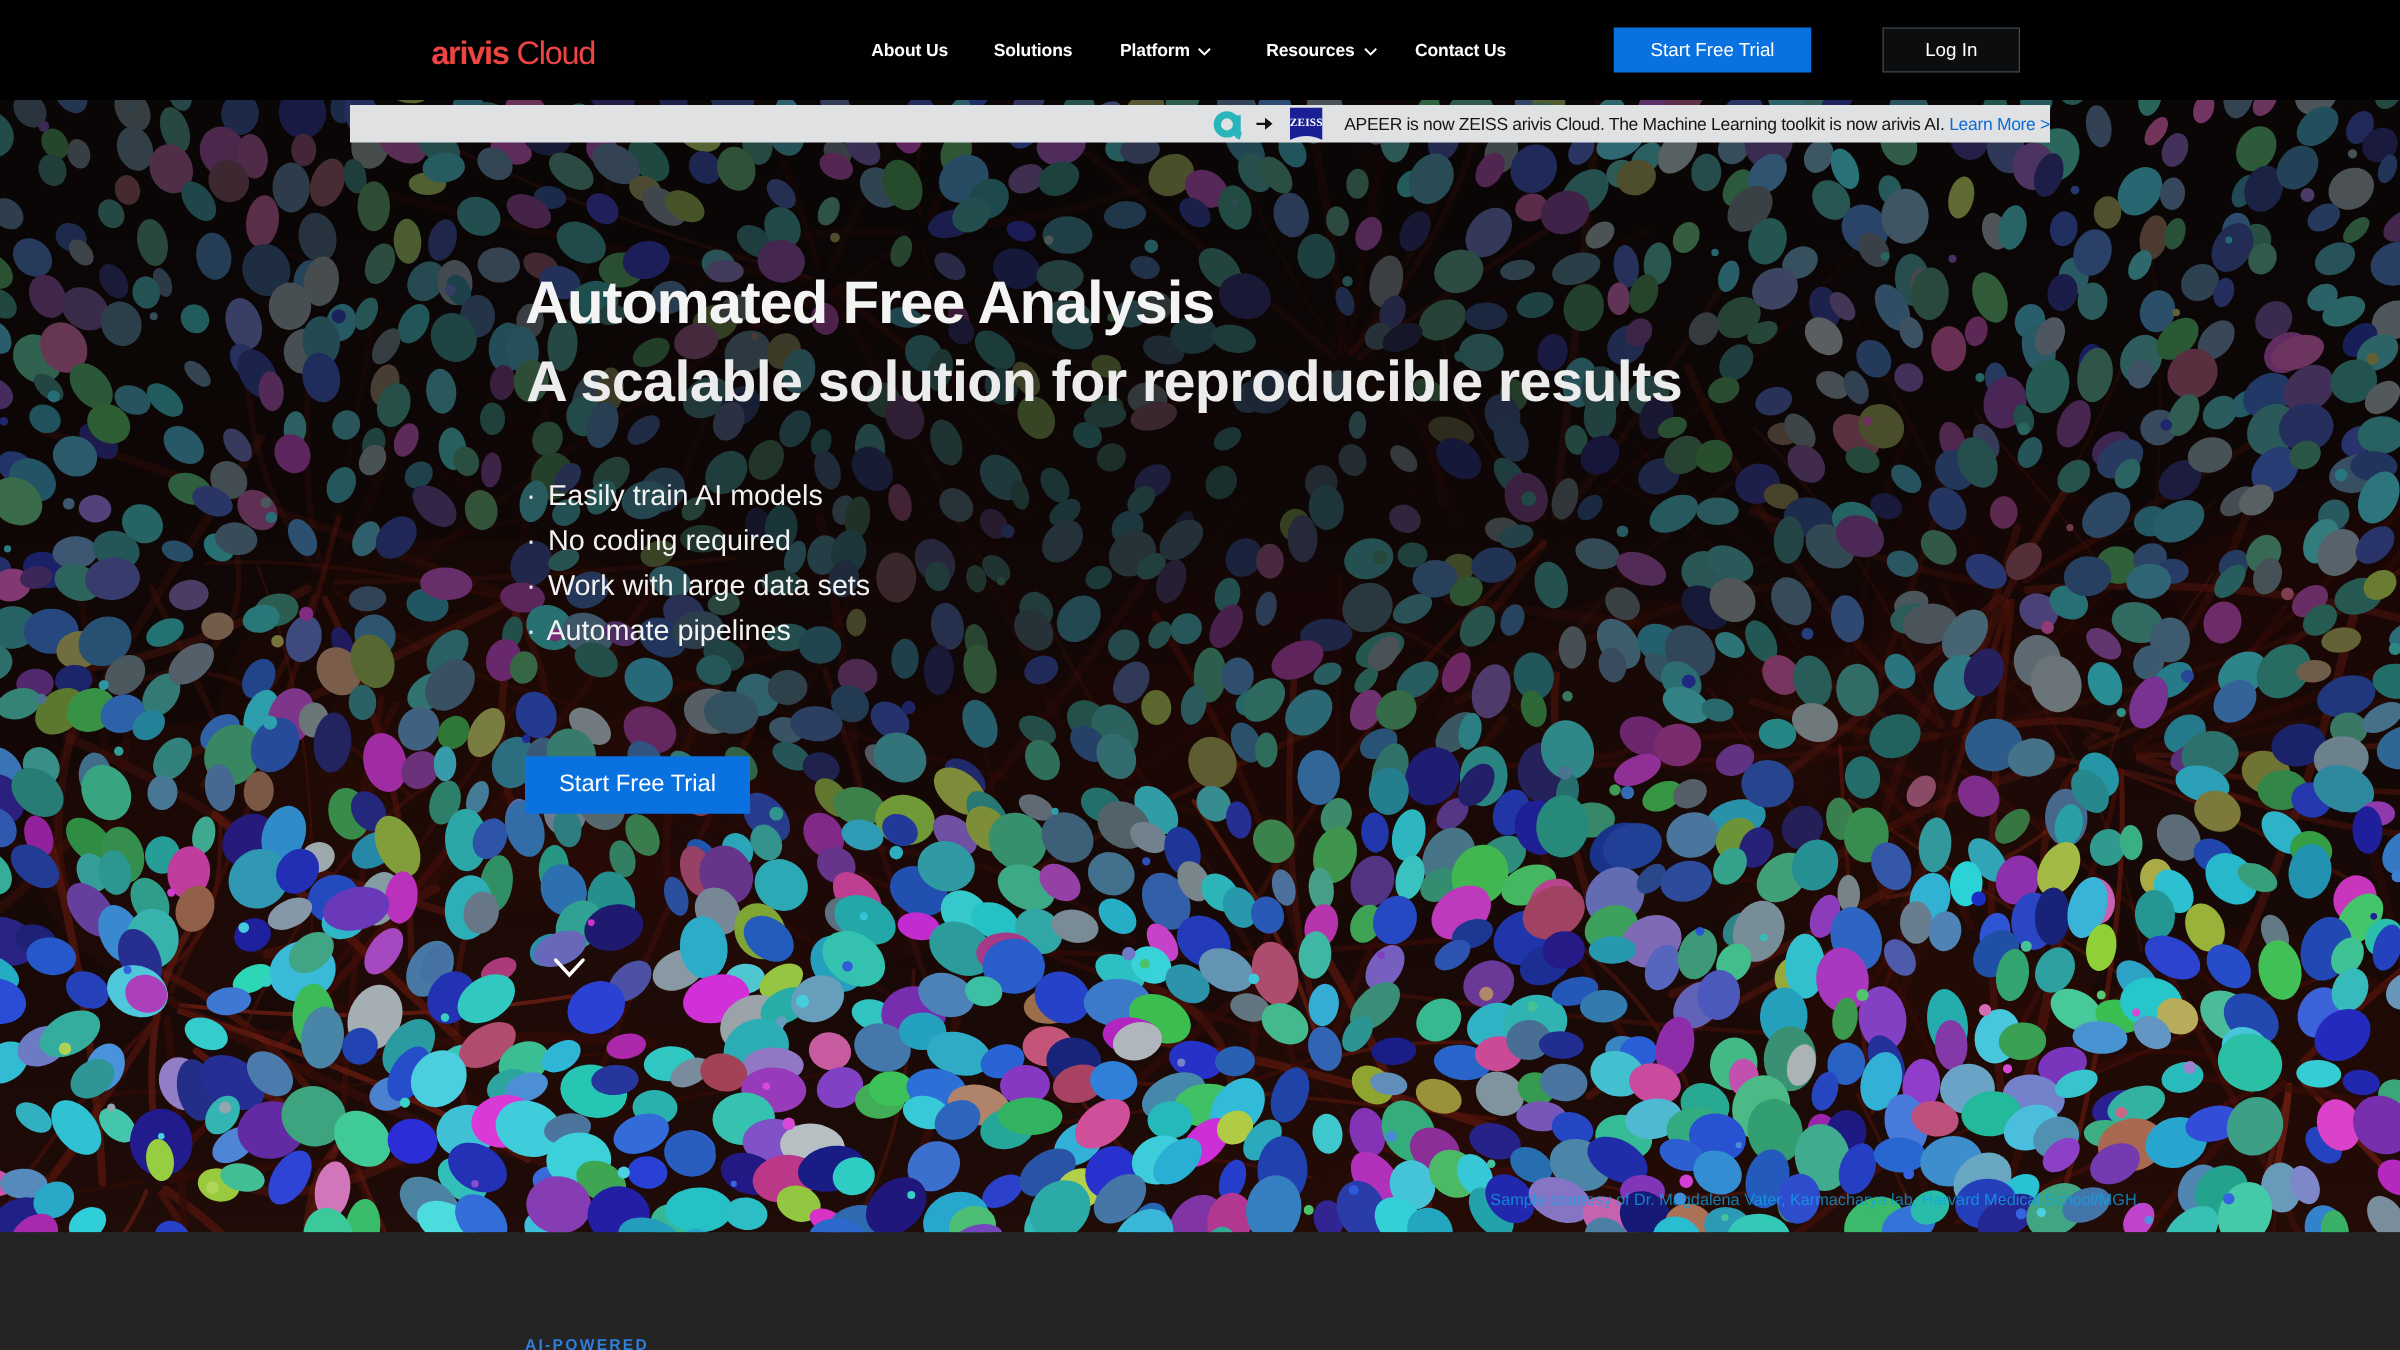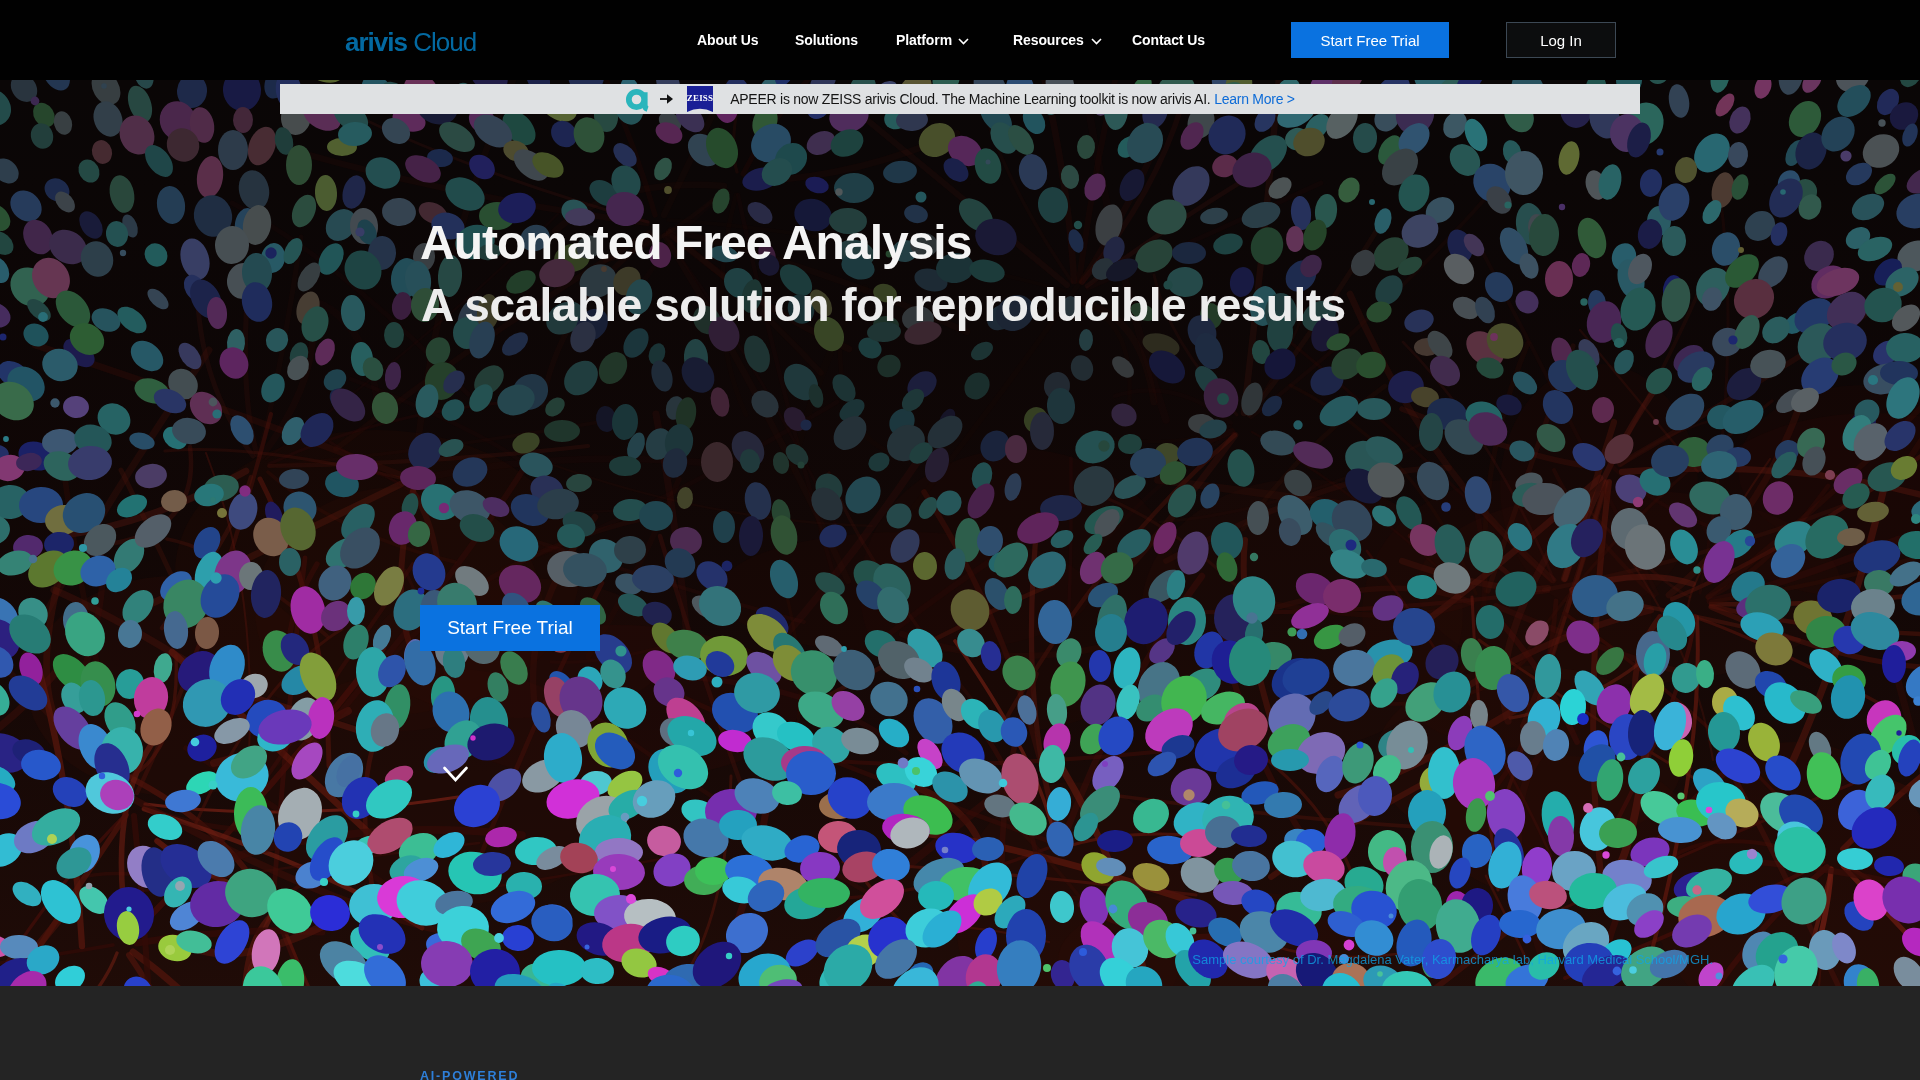--- a/index.html
+++ b/index.html
@@ -1,26 +1,26 @@
 <!DOCTYPE html>
 <html lang="en"><head><meta charset="utf-8"><title>arivis Cloud</title><style>
 *{margin:0;padding:0;box-sizing:border-box}
 html,body{width:1920px;height:1080px;background:#242424;font-family:"Liberation Sans",sans-serif;overflow:hidden}
 #page{position:relative;width:1920px;height:1080px}
 #hero{position:absolute;left:0;top:80px;width:1920px;height:906px;overflow:hidden}
 #hero svg{display:block}
 #nav{position:absolute;left:0;top:0;width:1920px;height:80px;background:#010101;z-index:40}
-.logo{position:absolute;left:345px;top:27px;font-size:26px;color:#0369a1;letter-spacing:-1px}
+.logo{position:absolute;left:345px;top:27px;font-size:26px;color:#ef4444;letter-spacing:-1px}
 .logo b{font-weight:700}.logo span{font-weight:400}
 .nitem{position:absolute;top:32px;font-size:14px;font-weight:700;color:#fff;letter-spacing:-.1px}
 .chev{position:absolute;top:38px;width:11px;height:7px}
 .btn{position:absolute;top:22px;height:36px;font-size:15px;color:#fff;display:flex;align-items:center;justify-content:center}
 #b1{left:1291px;width:158px;background:#0a72e0}
 #b2{left:1506px;width:110px;background:#0c0d0e;border:1px solid #3c4854}
-#banner{position:absolute;left:280px;top:84px;width:1360px;height:30px;background:#dfe1e3;z-index:30;display:flex;align-items:center;justify-content:center}
+#banner{position:absolute;left:280px;top:84px;width:1360px;height:30px;background:#dfe1e3;z-index:30;display:flex;align-items:center;justify-content:flex-end}
 #banner .txt{font-size:14px;color:#141414;margin-left:17px;letter-spacing:-.25px}
 #banner a{color:#0d6bd7;}
 #zlogo{margin-left:13px;display:block}
 
 h1{position:absolute;left:420px;top:215px;font-size:48px;font-weight:700;color:#f4f4f4;letter-spacing:-1px;white-space:nowrap;z-index:20}
 #sub{position:absolute;left:421px;top:278px;font-size:46px;font-weight:700;color:#ececec;white-space:nowrap;z-index:20;letter-spacing:-.5px}
 #bullets{position:absolute;left:421px;top:378px;z-index:20;font-size:23px;color:#f2f2f2;line-height:36px}
 #bullets .d{display:inline-block;width:11px;text-align:left}
 #cta{position:absolute;left:420px;top:605px;width:180px;height:46px;background:#0a72e0;color:#fff;font-size:19px;display:flex;align-items:center;justify-content:center;z-index:20}
 #chev{position:absolute;left:442px;top:765px;z-index:20}
@@ -1897,19 +1897,25 @@
       </svg>
   <svg id="zlogo" width="26" height="26" viewBox="0 0 26 26">
         <rect width="26" height="26" fill="#1a1f96"></rect>
         <path d="M0 26 Q13 19.5 26 26 Z" fill="#dfe1e3"></path>
         <text x="13" y="15" font-family="Liberation Serif,serif" font-size="9" font-weight="700" fill="#fff" text-anchor="middle" letter-spacing=".2">ZEISS</text>
       </svg>
   <div class="txt">APEER is now ZEISS arivis Cloud. The Machine Learning toolkit is now arivis AI. <a>Learn More &gt;</a></div>
 </div>
 <h1>Automated Free Analysis</h1>
 <div id="sub">A scalable solution for reproducible results</div>
+<div id="bullets">
+  <div><span class="d">·</span> Easily train AI models</div>
+  <div><span class="d">·</span> No coding required</div>
+  <div><span class="d">·</span> Work with large data sets</div>
+  <div><span class="d">·</span> Automate pipelines</div>
+</div>
 <div id="cta">Start Free Trial</div>
 <svg id="chev" width="27" height="20" viewBox="0 0 27 20">
       <path d="M2.5 3l11 12L24.5 3" stroke="#fff" stroke-width="2.7" fill="none" stroke-linecap="round"></path>
     </svg>
 <div id="cap">Sample courtesy of Dr. Magdalena Vater, Karmacharya lab, Harvard Medical School/MGH.</div>
 <div id="below"></div>
 <div id="aip">AI-POWERED</div>
 </div>
 </body></html>

